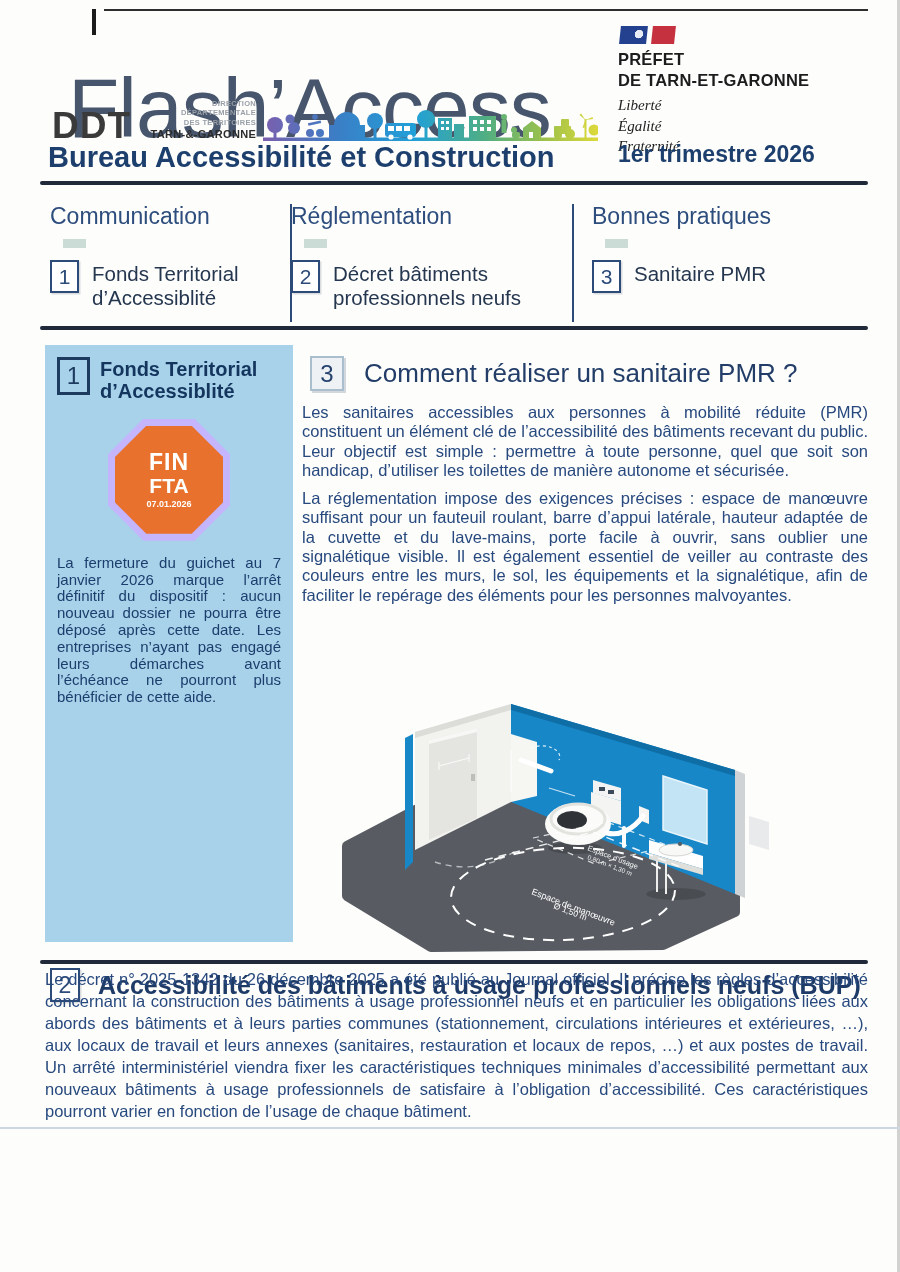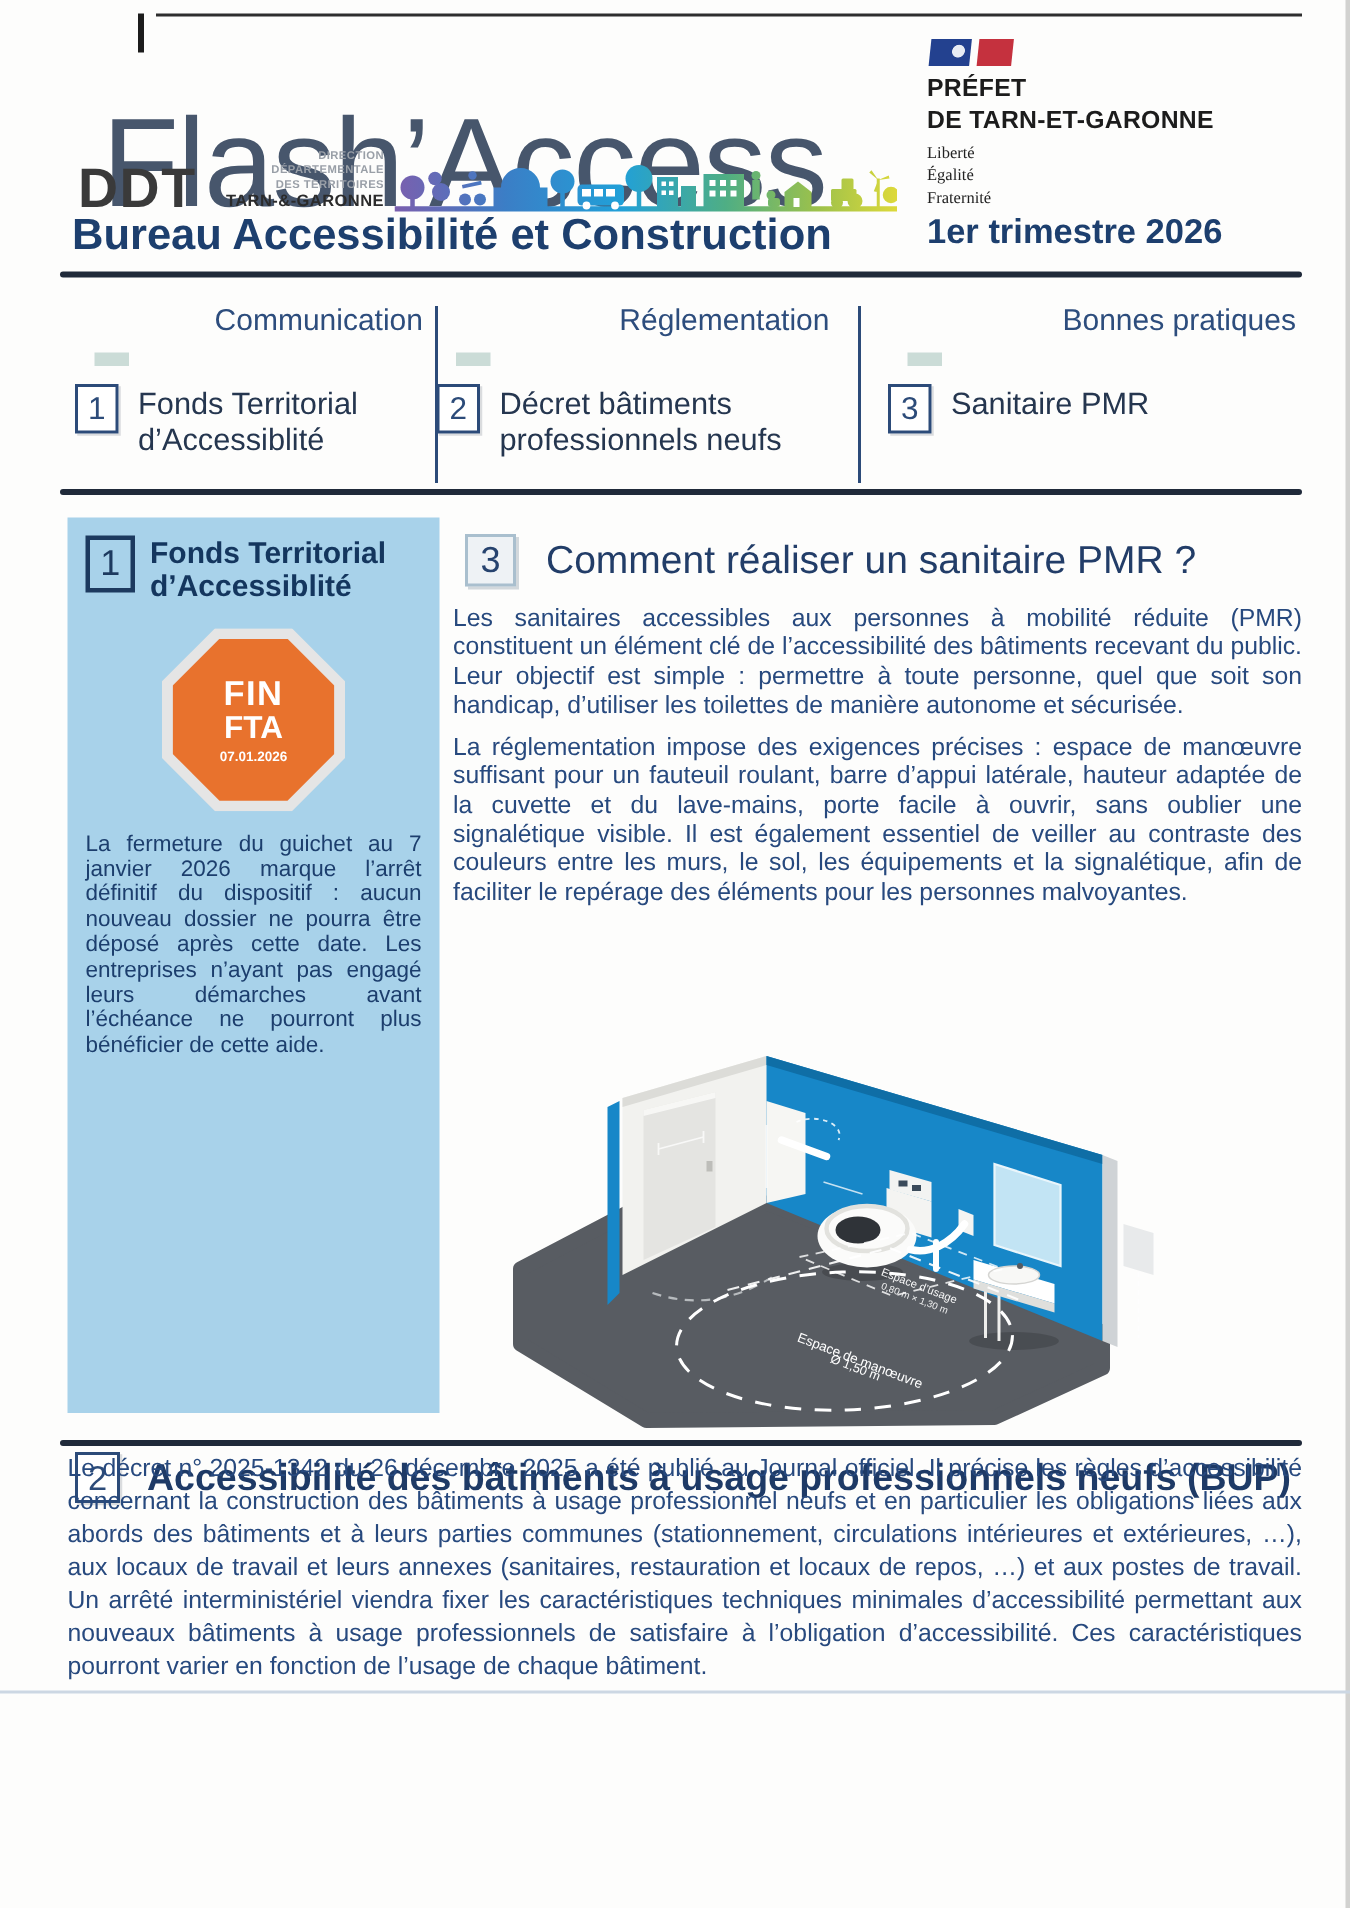--- a/index.html
+++ b/index.html
@@ -22,48 +22,48 @@
   .ddt-small .d{font-size:11px;font-weight:700;color:#2b2b2b;letter-spacing:.3px;margin-top:1px;}
   .city-strip{width:335px;height:34px;display:block;}
   .bureau{position:absolute;left:48px;top:141px;font-size:29px;font-weight:700;color:#1d3f6e;}
 
   .prefet-block{position:absolute;left:618px;top:26px;}
   .flag{display:flex;margin-bottom:5px;margin-left:2px;}
   .flag .b{width:27px;height:18px;background:#23418f;margin-right:5px;transform:skewX(-6deg);
            background-image:radial-gradient(circle at 70% 45%, #e8ecf4 0 4px, transparent 4.5px);}
   .flag .r{width:23px;height:18px;background:#c5313e;transform:skewX(-6deg);}
   .prefet-name{font-size:16.5px;font-weight:700;color:#1c1c1c;line-height:1.25;letter-spacing:.2px;}
-  .motto{font-family:"Liberation Serif",serif;font-size:11px;color:#222;
+  .motto{font-family:"Liberation Serif",serif;font-style:italic;font-size:15px;color:#222;
          line-height:1.35;margin-top:5px;}
   .issue{position:absolute;left:618px;top:141px;font-size:23px;font-weight:700;color:#1d3f6e;}
 
   .rule{position:absolute;left:40px;width:828px;height:4px;background:#202a3a;border-radius:2px;}
   .r1{top:181px}.r2{top:326px}.r3{top:960px}
 
   
   .toc-col{position:absolute;top:203px;}
   .toc-c1{left:50px;width:232px}.toc-c2{left:291px;width:262px}.toc-c3{left:592px;width:272px}
-  .toc-cat{font-size:20px;color:#2d4d7d;text-align:right;}
+  .toc-cat{font-size:23px;color:#2d4d7d;}
   .toc-dash{width:23px;height:9px;background:#cbdcd7;margin:9px 0 12px 13px;}
   .toc-item{display:flex;gap:13px;align-items:flex-start;}
   .nb{box-sizing:border-box;min-width:29px;height:33px;border:2px solid #2c4b79;background:#fff;
       display:flex;align-items:center;justify-content:center;font-size:21px;color:#2c4b79;
       box-shadow:1.5px 1.5px 0 rgba(60,70,90,.18);flex:0 0 auto;}
   .toc-label{font-size:20.5px;color:#25364f;line-height:1.15;padding-top:2px;}
   .toc-sep{position:absolute;top:204px;width:2px;height:118px;background:#2c4b79;}
   .sep1{left:290px}.sep2{left:572px}
 
   
   .panel-blue{position:absolute;left:45px;top:345px;width:248px;height:597px;background:#a8d2ea;
               box-sizing:border-box;padding:12px 12px 8px;overflow:hidden;}
   .panel-head{display:flex;gap:10px;align-items:flex-start;}
   .panel-head .nb{min-width:33px;height:38px;border:3px solid #1d3a5f;background:transparent;
                   color:#1d3a5f;font-size:24px;box-shadow:none;}
   .panel-title{font-size:20px;font-weight:700;color:#14365e;line-height:1.12;padding-top:1px;}
-  .oct-outer{width:122px;height:122px;margin:16px auto 14px;background:#e5e5e5;display:flex;
+  .oct-outer{width:122px;height:122px;margin:16px auto 14px;background:#c4b5fd;display:flex;
              align-items:center;justify-content:center;
              clip-path:polygon(29% 0,71% 0,100% 29%,100% 71%,71% 100%,29% 100%,0 71%,0 29%);}
   .oct-inner{width:108px;height:108px;background:#e8722d;display:flex;flex-direction:column;
              align-items:center;justify-content:center;color:#fff;
              clip-path:polygon(29% 0,71% 0,100% 29%,100% 71%,71% 100%,29% 100%,0 71%,0 29%);}
   .oct-fin{font-size:23px;font-weight:700;letter-spacing:1px;line-height:1.05}
   .oct-fta{font-size:21px;font-weight:700;line-height:1.1}
   .oct-date{font-size:9px;font-weight:700;margin-top:2px;}
   .panel-blue p{font-size:15px;color:#1c3e6d;text-align:justify;line-height:1.12;margin:0 0 14px;}
 

